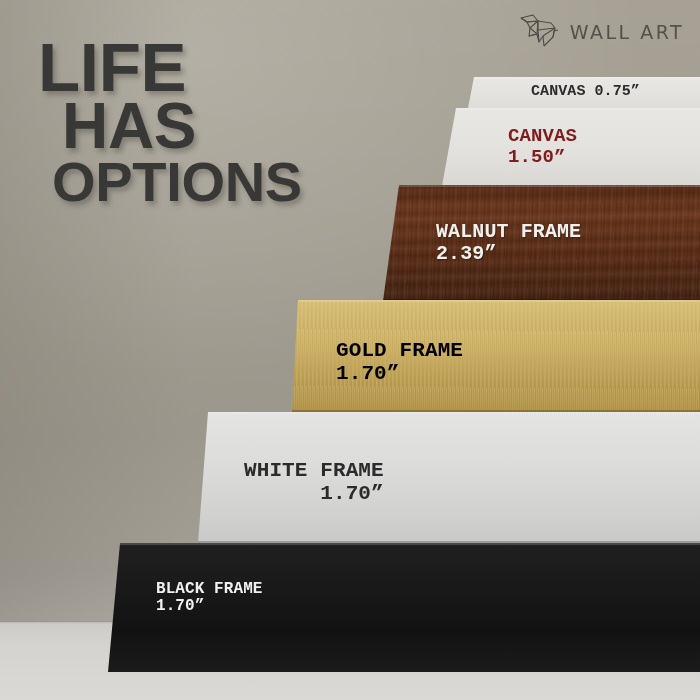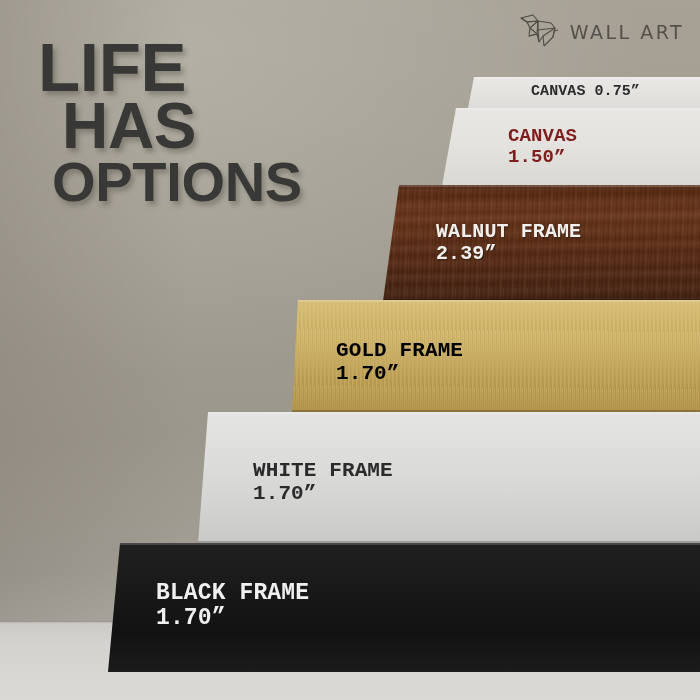--- a/index.html
+++ b/index.html
@@ -106,29 +106,29 @@
         rgba(255,255,255,.07) 2px, rgba(0,0,0,.05) 4px),
       linear-gradient(180deg,#ddc277 0%,#d6bb6d 18%,#cdb062 45%,#c0a254 72%,#b39244 100%);}
   #slab-gold .label{left:48px;top:40px;font-size:21px;color:#000000;}
 
   
   #slab-white{left:196px;top:412px;width:504px;height:131px;
     clip-path:polygon(12px 0, 100% 0, 100% 100%, 2px 100%);
     filter:drop-shadow(-7px 5px 10px rgba(60,55,46,.45));}
   #slab-white .face{
     background:linear-gradient(180deg,#e4e4e3 0%,#dcdcdb 40%,#d3d3d2 72%,#c9c9c8 100%);}
-  #slab-white .label{left:57px;top:48px;font-size:21px;color:#2b2b2b;}
+  #slab-white .label{left:48px;top:48px;font-size:21px;color:#2b2b2b;text-align:right;}
 
   
   #slab-black{left:106px;top:543px;width:594px;height:129px;
     clip-path:polygon(14px 0, 100% 0, 100% 100%, 2px 100%);
     filter:drop-shadow(-7px 4px 11px rgba(50,46,40,.5));}
   #slab-black .face{
     background:linear-gradient(180deg,#202020 0%,#191919 35%,#121212 68%,#1b1b1b 100%);}
-  #slab-black .label{left:50px;top:38px;font-size:23px;color:#f0f0f0;}
+  #slab-black .label{left:50px;top:38px;font-size:16px;color:#f0f0f0;}
 
   
   .bevel{position:absolute;left:0;right:0;top:0;height:2px;
     background:rgba(255,255,255,.18);}
   .bevel-dark{position:absolute;left:0;right:0;bottom:0;height:2px;
     background:rgba(0,0,0,.22);}
 </style>
 </head>
 <body>
 

